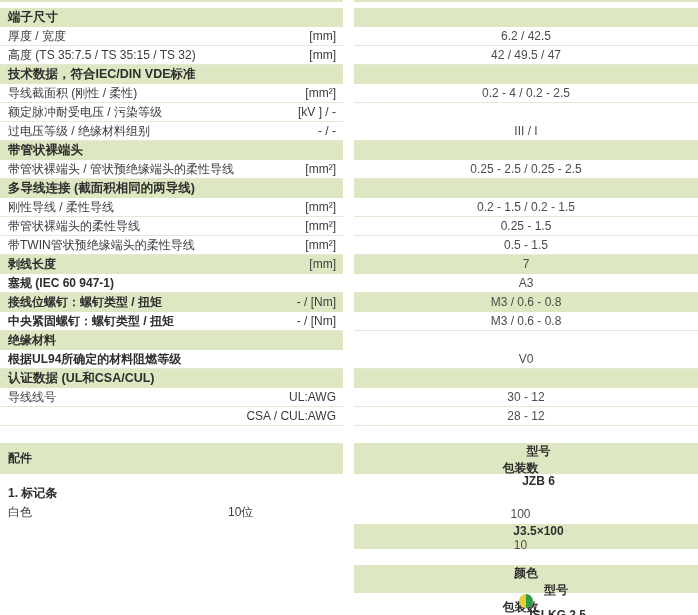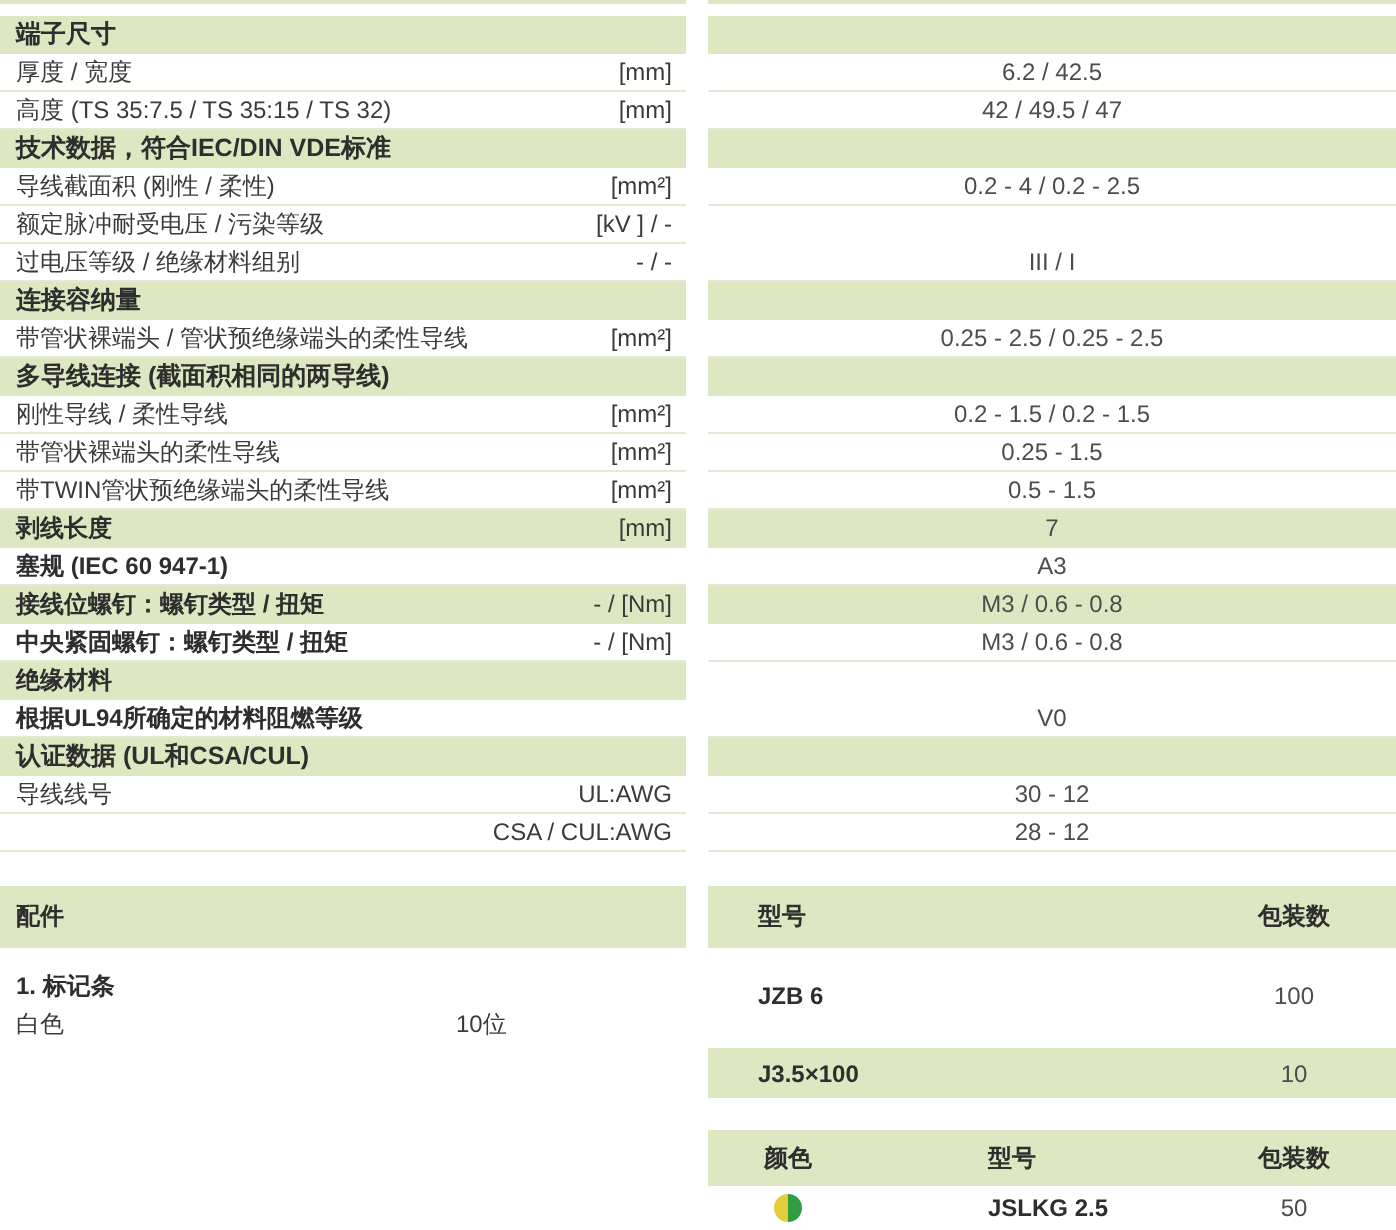--- a/index.html
+++ b/index.html
@@ -39,21 +39,21 @@
   .acc-left{width:343px;}
   .acc-gap{width:11px;}
   .acc-right{flex:1;}
   .acc-title{height:31px;background:var(--band-green);display:flex;align-items:center;
              padding-left:8px;font-weight:bold;font-size:12px;color:var(--text-dark);box-sizing:border-box;}
   .acc-name{margin-top:10px;height:19px;line-height:19px;padding-left:8px;font-weight:bold;color:var(--text-dark);}
   .acc-desc{height:18px;line-height:18px;padding-left:8px;position:relative;}
   .acc-desc .spec-val{position:absolute;left:228px;top:0;}
   .acc-band{margin-top:3px;height:25px;background:var(--band-green);display:flex;align-items:center;
             padding-left:8px;font-weight:bold;color:var(--text-dark);box-sizing:border-box;}
-  .tr{display:flex;align-items:center;}
+  .tr{display:flex;align-items:center;flex-direction:column;}
   .tr .c-model{flex:1;padding-left:25px;}
   .tr .c-pack{width:80px;text-align:center;margin-right:11px;}
   .acc-hrow{height:31px;background:var(--band-green);font-weight:bold;color:var(--text-dark);}
   .acc-r1{height:47px;}
   .acc-r2{height:25px;margin-top:3px;background:var(--band-green);}
   .model-txt{font-weight:bold;color:var(--text-dark);}
   .pack-txt{color:var(--text-value);}
 
   
   .ct{display:flex;margin-top:16px;font-size:12px;}
@@ -122,21 +122,21 @@
     </div>
     <div class="row w">
       <div class="cl">
           <span class="lab">过电压等级 / 绝缘材料组别</span>
           <span class="unit">- / -</span>
         </div>
       <div class="cr"><span>III / I</span></div>
     </div>
     <div class="row h g">
       <div class="cl">
-          <span class="lab">连接容纳量</span>
+          <span class="lab">带管状裸端头</span>
           <span class="unit"></span>
         </div>
       <div class="cr"><span></span></div>
     </div>
     <div class="row w">
       <div class="cl">
           <span class="lab">带管状裸端头 / 管状预绝缘端头的柔性导线</span>
           <span class="unit">[mm²]</span>
         </div>
       <div class="cr"><span>0.25 - 2.5 / 0.25 - 2.5</span></div>

